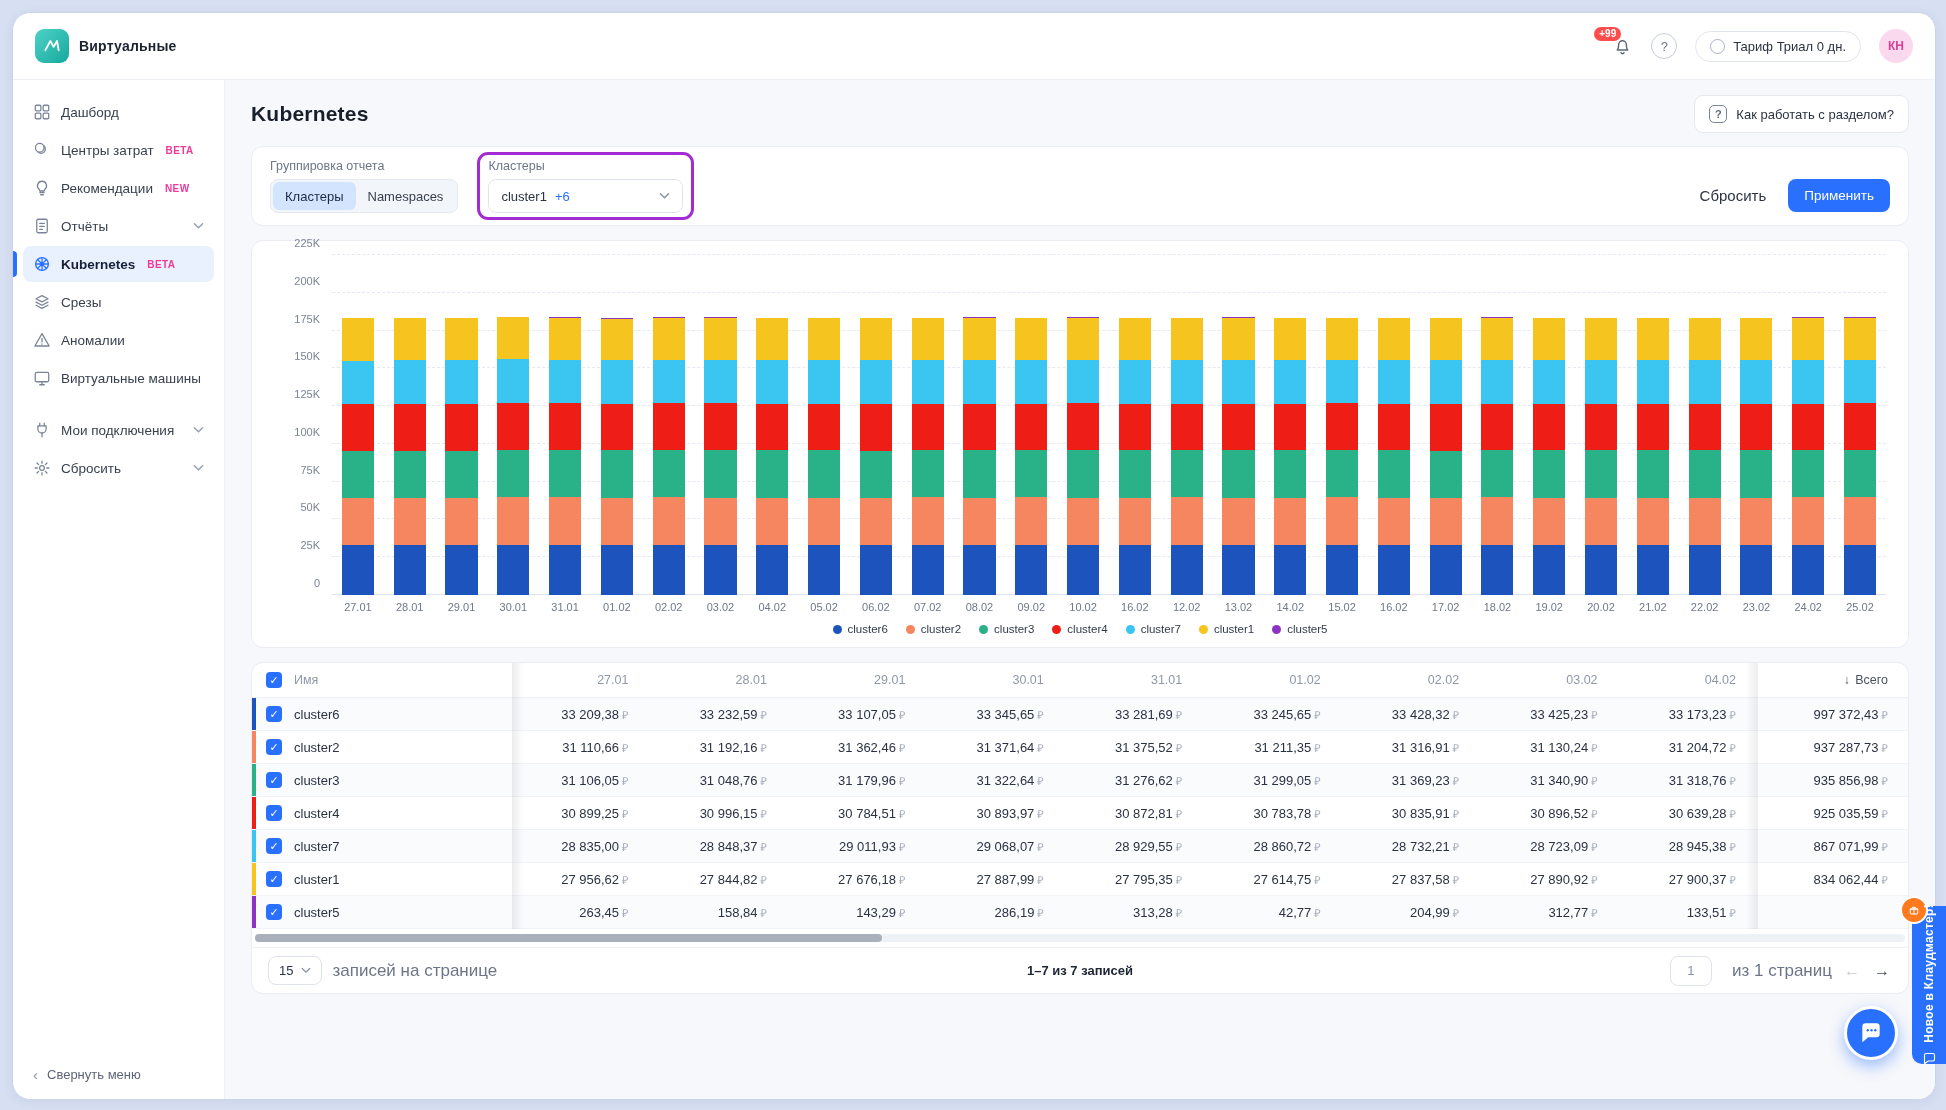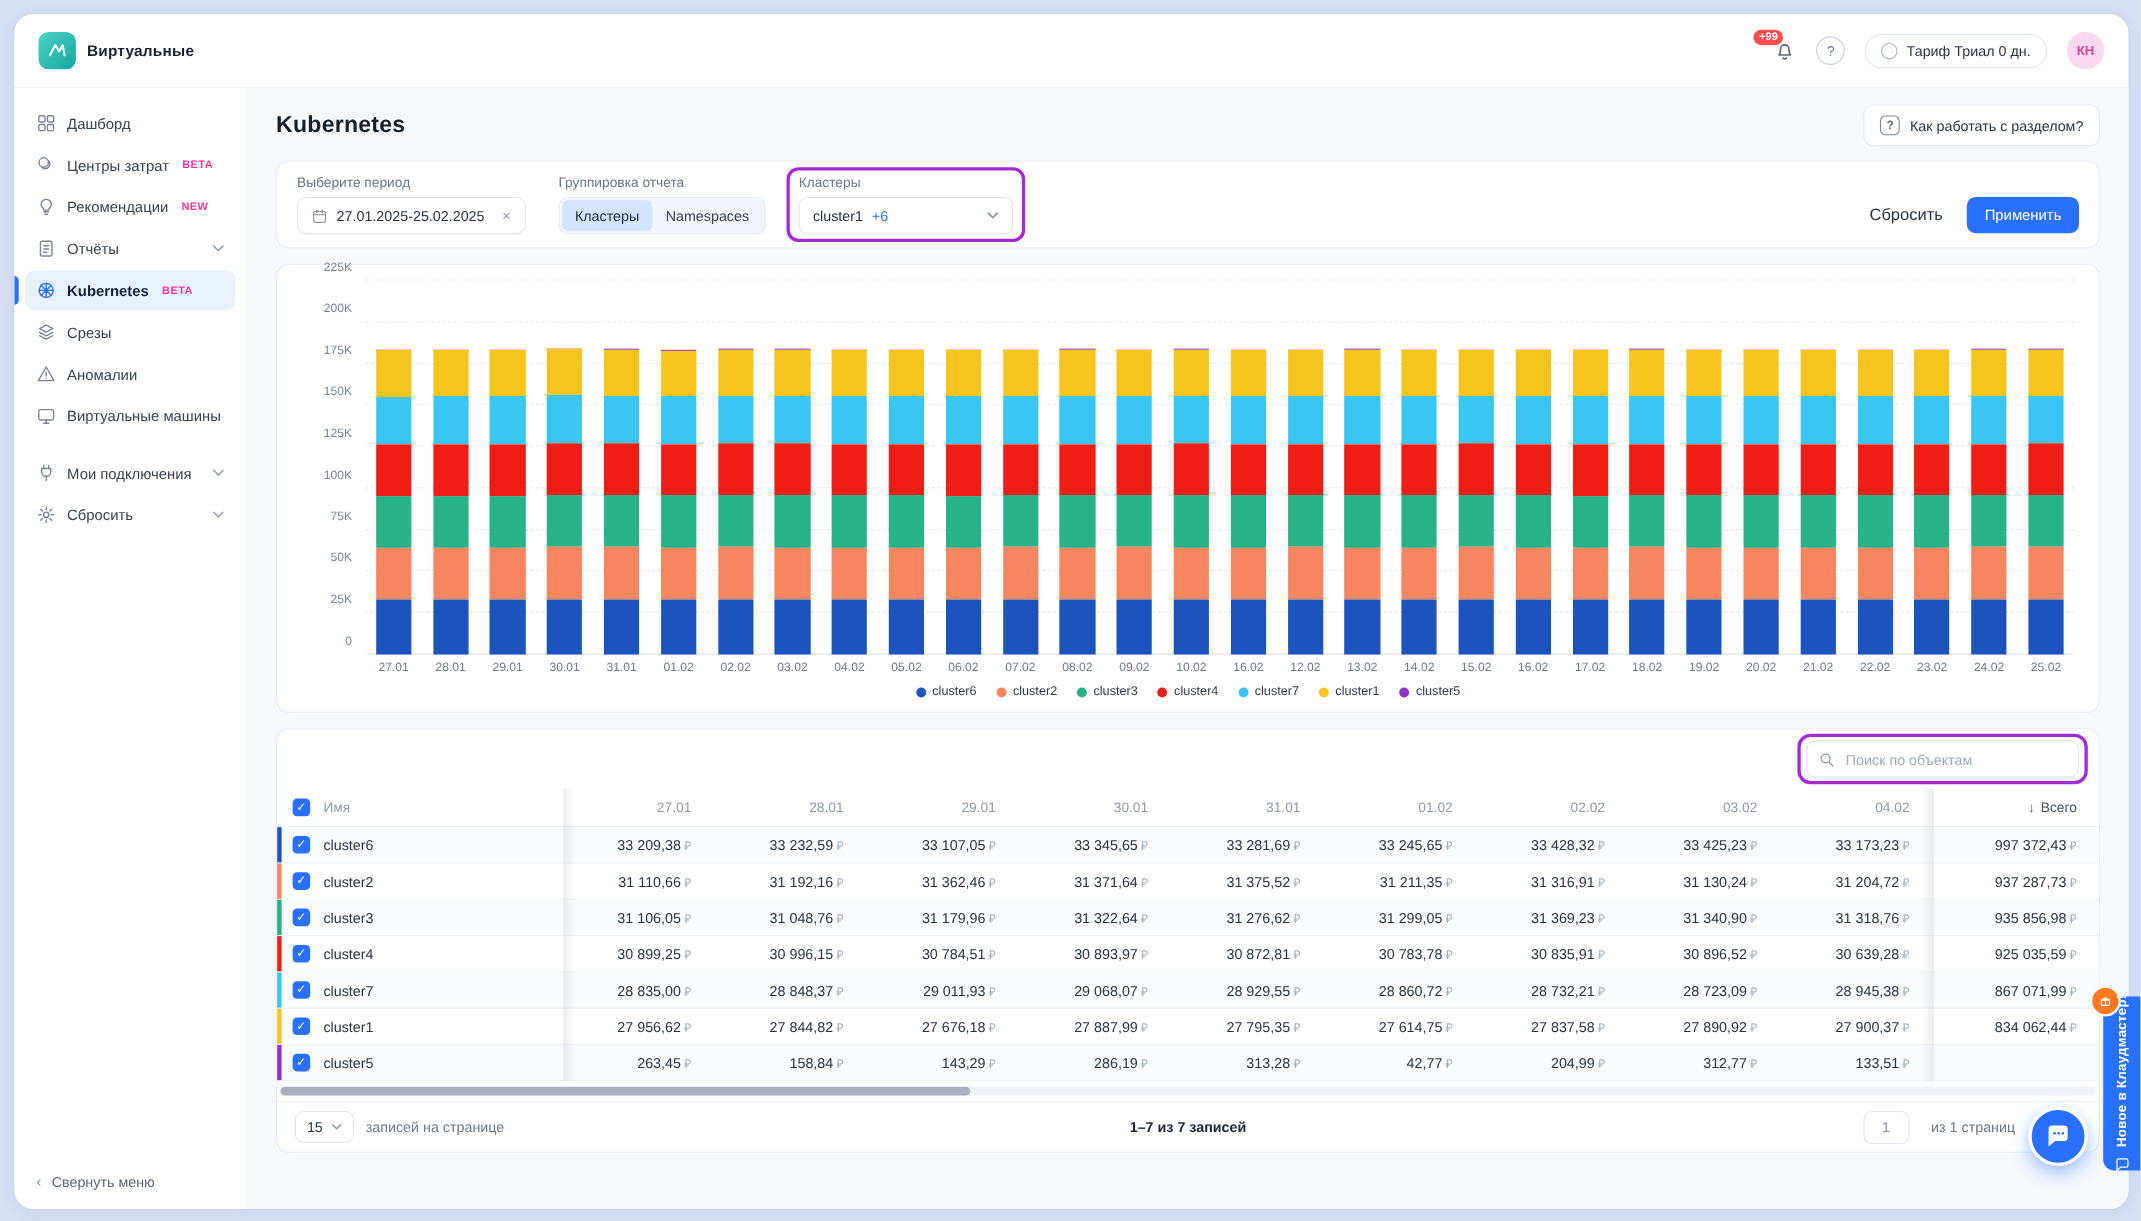--- a/index.html
+++ b/index.html
@@ -108,21 +108,21 @@
   .cell.total{padding-right:20px;}
   .rub{color:#a6aebe;font-size:11px;margin-left:3px;}
   .shadow-l{position:absolute;top:0;bottom:0;left:260px;width:12px;background:linear-gradient(to right,rgba(23,30,44,.08),rgba(23,30,44,0));pointer-events:none;}
   .shadow-r{position:absolute;top:0;bottom:0;right:150px;width:12px;background:linear-gradient(to left,rgba(23,30,44,.08),rgba(23,30,44,0));pointer-events:none;}
   .hscroll{height:8px;background:#eef1f5;border-radius:6px;margin:5px 3px;cursor:pointer;}
   .hthumb{width:38%;height:100%;background:#a9b0bc;border-radius:6px;}
   .t-footer{display:flex;align-items:center;justify-content:space-between;padding:8px 16px;border-top:1px solid #eef0f5;position:relative;height:46px;box-sizing:border-box;}
   .pf-left{display:flex;align-items:center;}
   .psize{display:flex;align-items:center;gap:8px;border:1px solid #dfe3eb;border-radius:8px;padding:6px 10px;font-size:13px;color:#2b3342;cursor:pointer;}
   .psize .chev{display:flex;color:#8a93a4;}
-  .muted2{font-size:13px;color:#6d7587;margin-left:10px;}
+  .muted2{font-size:17px;color:#6d7587;margin-left:10px;}
   .pf-center{position:absolute;left:50%;transform:translateX(-50%);font-size:13px;font-weight:bold;color:#1d2534;}
   .pf-right{display:flex;align-items:center;gap:10px;}
   .page-input{width:42px;height:30px;border:1px solid #dfe3eb;border-radius:8px;display:flex;align-items:center;justify-content:center;font-size:13px;color:#8a93a4;box-sizing:border-box;}
   .arrow{font-size:16px;cursor:pointer;padding:0 2px;}
   .arrow.prev{color:#c3c9d4;}
   .arrow.next{color:#434c5e;}
 
   
   .chat-fab{position:absolute;right:48px;bottom:50px;width:54px;height:54px;border-radius:50%;background:#2970ff;display:flex;align-items:center;justify-content:center;border:3px solid #fff;box-shadow:0 6px 16px rgba(41,112,255,.45);cursor:pointer;box-sizing:border-box;}
   .promo{position:absolute;right:0;bottom:46px;width:34px;height:158px;background:#2970ff;border-radius:10px 0 0 10px;display:flex;flex-direction:column;align-items:center;justify-content:center;gap:9px;color:#fff;cursor:pointer;}
@@ -299,33 +299,20 @@
 
         <div class="page-head">
           <h1>Kubernetes</h1>
           <button class="help-btn">
             <span class="q-ico">?</span>
             <span>Как работать с разделом?</span>
           </button>
         </div>
 
         <section class="panel filter-panel">
-          <div class="f-group">
-            <span class="f-label">Выберите период</span>
-            <div class="control">
-              <span class="ico">
-                <svg width="15" height="15" viewBox="0 0 24 24" fill="none" stroke="currentColor" stroke-width="1.7" stroke-linecap="round">
-                    <rect x="3.5" y="5" width="17" height="16" rx="2.5"></rect>
-                    <path d="M3.5 10h17M8 3v4M16 3v4"></path>
-                  </svg>
-              </span>
-              <span>27.01.2025-25.02.2025</span>
-              <span class="date-x">×</span>
-            </div>
-          </div>
           <div class="f-group">
             <span class="f-label">Группировка отчета</span>
             <div class="segmented" id="segmented">
                 <div class="seg selected">Кластеры</div>
                 <div class="seg">Namespaces</div>
               </div>
           </div>
           <div class="f-group hl">
             <div class="purple-box"></div>
             <span class="f-label">Кластеры</span>
@@ -760,34 +747,20 @@
                 </div>
                 <div class="lg">
                   <span class="dot" style="background:#8d33c4"></span>
                   <span>cluster5</span>
                 </div>
               </div>
           </div>
         </section>
 
         <section class="panel table-panel">
-          <div class="t-toolbar">
-            <div class="search-wrap">
-              <div class="purple-box sm"></div>
-              <div class="search">
-                <span class="ico">
-                  <svg width="15" height="15" viewBox="0 0 24 24" fill="none" stroke="currentColor" stroke-width="1.8" stroke-linecap="round">
-                      <circle cx="10.5" cy="10.5" r="6.5"></circle>
-                      <path d="M15.5 15.5L21 21"></path>
-                    </svg>
-                </span>
-                <input placeholder="Поиск по объектам" style="">
-              </div>
-            </div>
-          </div>
           <div class="t-wrap" id="table">
               <div class="t-grid t-headrow">
        <div class="th name">
          <span class="cb">✓</span>
          <span>Имя</span>
        </div>
        <div class="th">27.01</div>
                 <div class="th">28.01</div>
                 <div class="th">29.01</div>
                 <div class="th">30.01</div>

